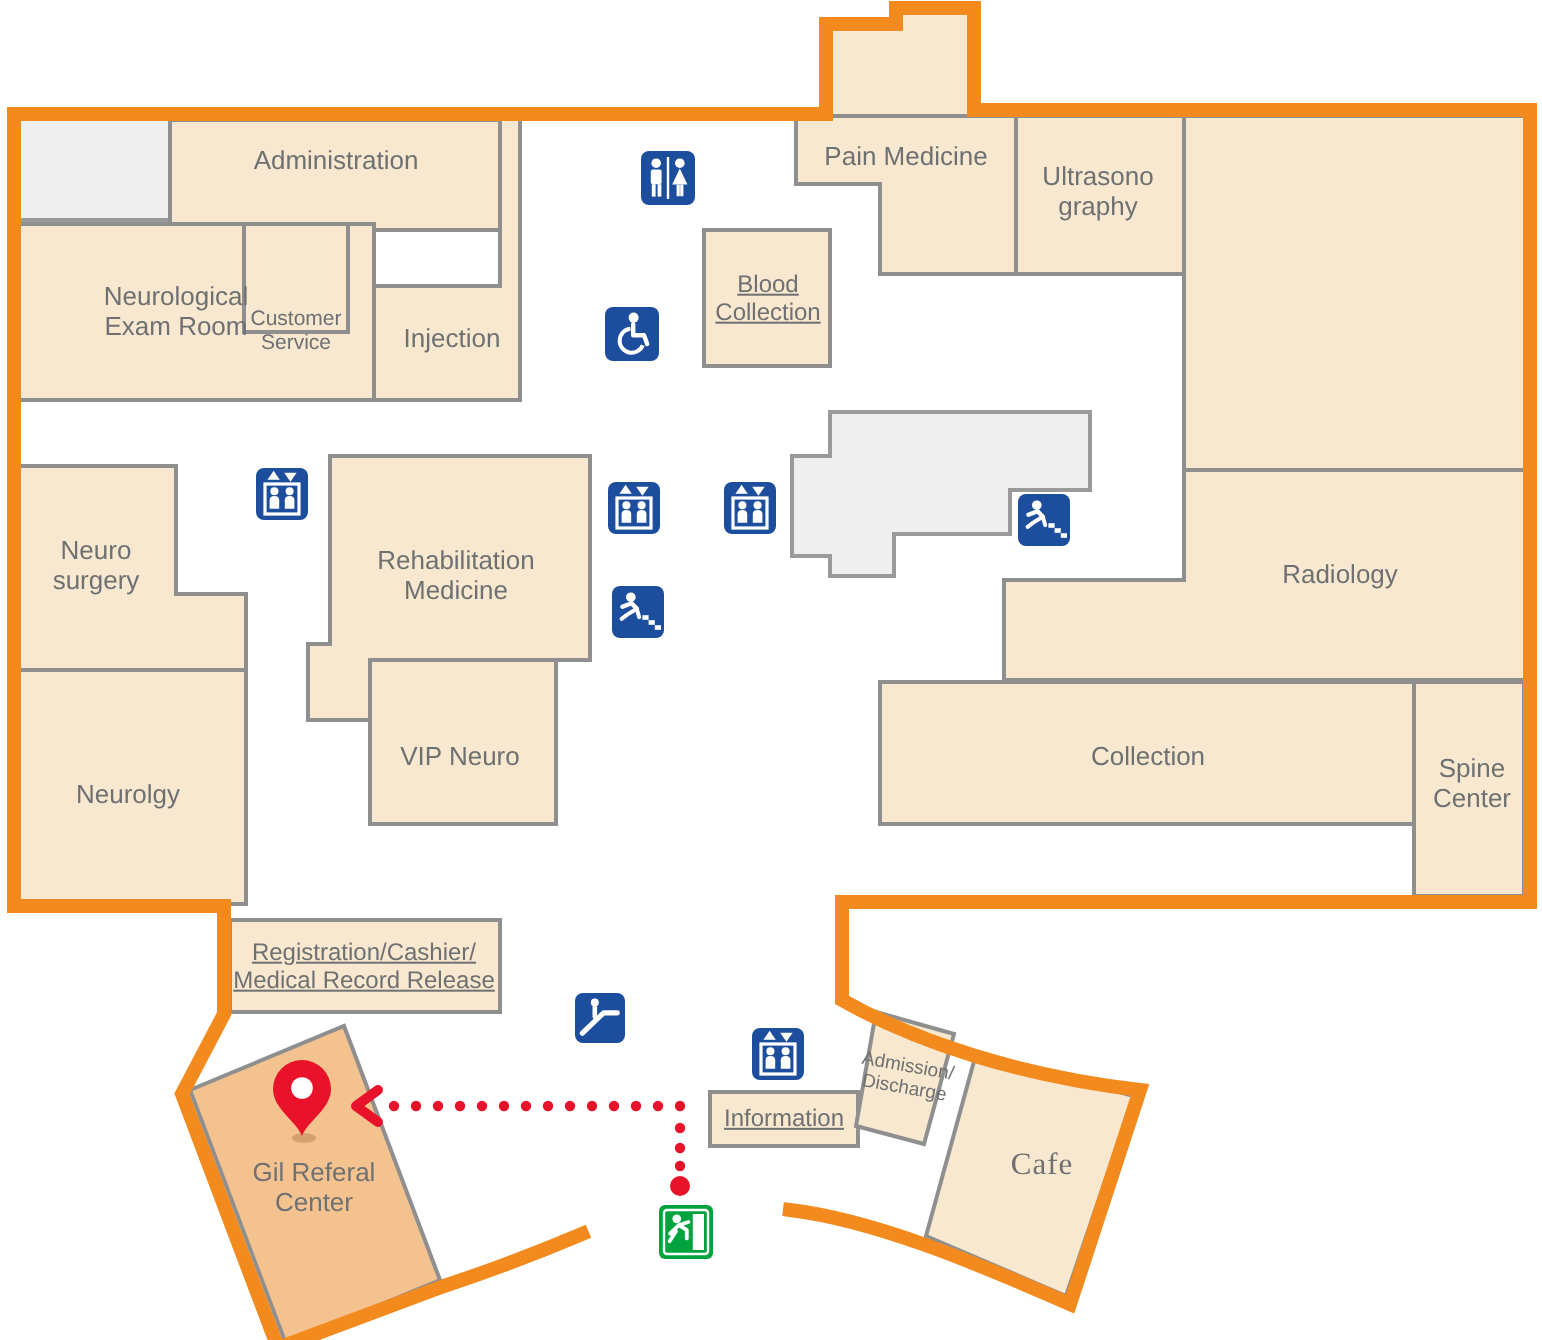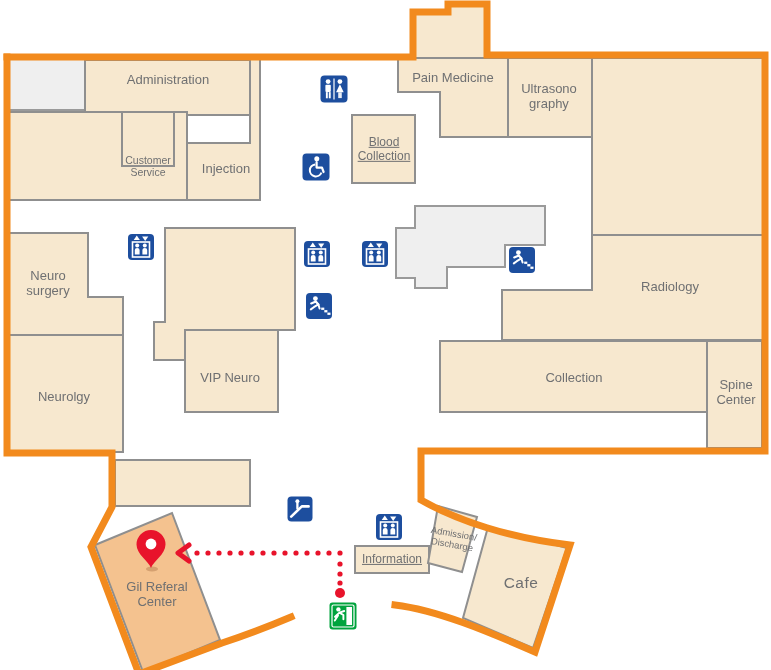--- a/index.html
+++ b/index.html
@@ -16,21 +16,21 @@
   .wht{fill:#ffffff;}
   .wstroke{fill:none;stroke:#ffffff;}
   .dot{fill:var(--route-red);}
   .pin{fill:var(--route-red);}
   .labels{position:absolute;left:0;top:0;width:771px;height:670px;pointer-events:none;}
   .lbl{position:absolute;transform:translate(-50%,-50%);color:var(--label-text);
        font-size:13px;line-height:1.18;text-align:center;white-space:pre-line;}
   .lbl.sm{font-size:10.5px;margin-top:27px;}
   .lbl.s12{font-size:12px;text-decoration:underline;}
   .lbl.s9{font-size:9.5px;transform:translate(-50%,-50%) rotate(10deg);}
-  .lbl.big{font-size:15.5px;letter-spacing:.5px;}
+  .lbl.big{font-size:15.5px;letter-spacing:.5px;font-family:Liberation Serif, serif;}
 </style>
 </head>
 <body>
 
 <div id="map">
 <svg width="771" height="670" viewBox="0 0 771 670">
 
   <g>
     <rect class="gray-block" x="5" y="59" width="80" height="51"></rect>
     <rect class="room" x="85" y="60" width="165" height="55"></rect>
@@ -151,36 +151,42 @@
 
   <g transform="translate(151,568)">
     <ellipse cx="1" cy="1" rx="6" ry="2.4" fill="rgba(120,60,20,0.25)"></ellipse>
     <path class="pin" d="M0,0 C-2.6,-7.2 -14.5,-13.6 -14.5,-23.5 A14.5,14.5 0 1 1 14.5,-23.5 C14.5,-13.6 2.6,-7.2 0,0 Z"></path>
     <circle class="wht" cx="0" cy="-24" r="5.4"></circle>
   </g>
 </svg>
 
 <div class="labels">
   <div class="lbl" style="left:168px;top:80px">Administration</div>
+  <div class="lbl" style="left:88px;top:156px">Neurological
+Exam Room</div>
   <div class="lbl sm" style="left:148px;top:139px">Customer
 Service</div>
   <div class="lbl" style="left:226px;top:169px">Injection</div>
   <div class="lbl" style="left:453px;top:78px">Pain Medicine</div>
   <div class="lbl" style="left:549px;top:96px">Ultrasono
 graphy</div>
   <div class="lbl s12" style="left:384px;top:149px">Blood
 Collection</div>
   <div class="lbl" style="left:48px;top:283px">Neuro
 surgery</div>
+  <div class="lbl" style="left:228px;top:288px">Rehabilitation
+Medicine</div>
   <div class="lbl" style="left:670px;top:287px">Radiology</div>
   <div class="lbl" style="left:230px;top:378px">VIP Neuro</div>
   <div class="lbl" style="left:64px;top:397px">Neurolgy</div>
   <div class="lbl" style="left:574px;top:378px">Collection</div>
   <div class="lbl" style="left:736px;top:392px">Spine
 Center</div>
+  <div class="lbl s12" style="left:182px;top:483px">Registration/Cashier/
+Medical Record Release</div>
   <div class="lbl" style="left:157px;top:594px">Gil Referal
 Center</div>
   <div class="lbl s12" style="left:392px;top:559px">Information</div>
   <div class="lbl s9" style="left:453px;top:539px">Admission/
 Discharge</div>
   <div class="lbl big" style="left:521px;top:583px">Cafe</div>
 </div>
 </div>
 
 </body></html>

